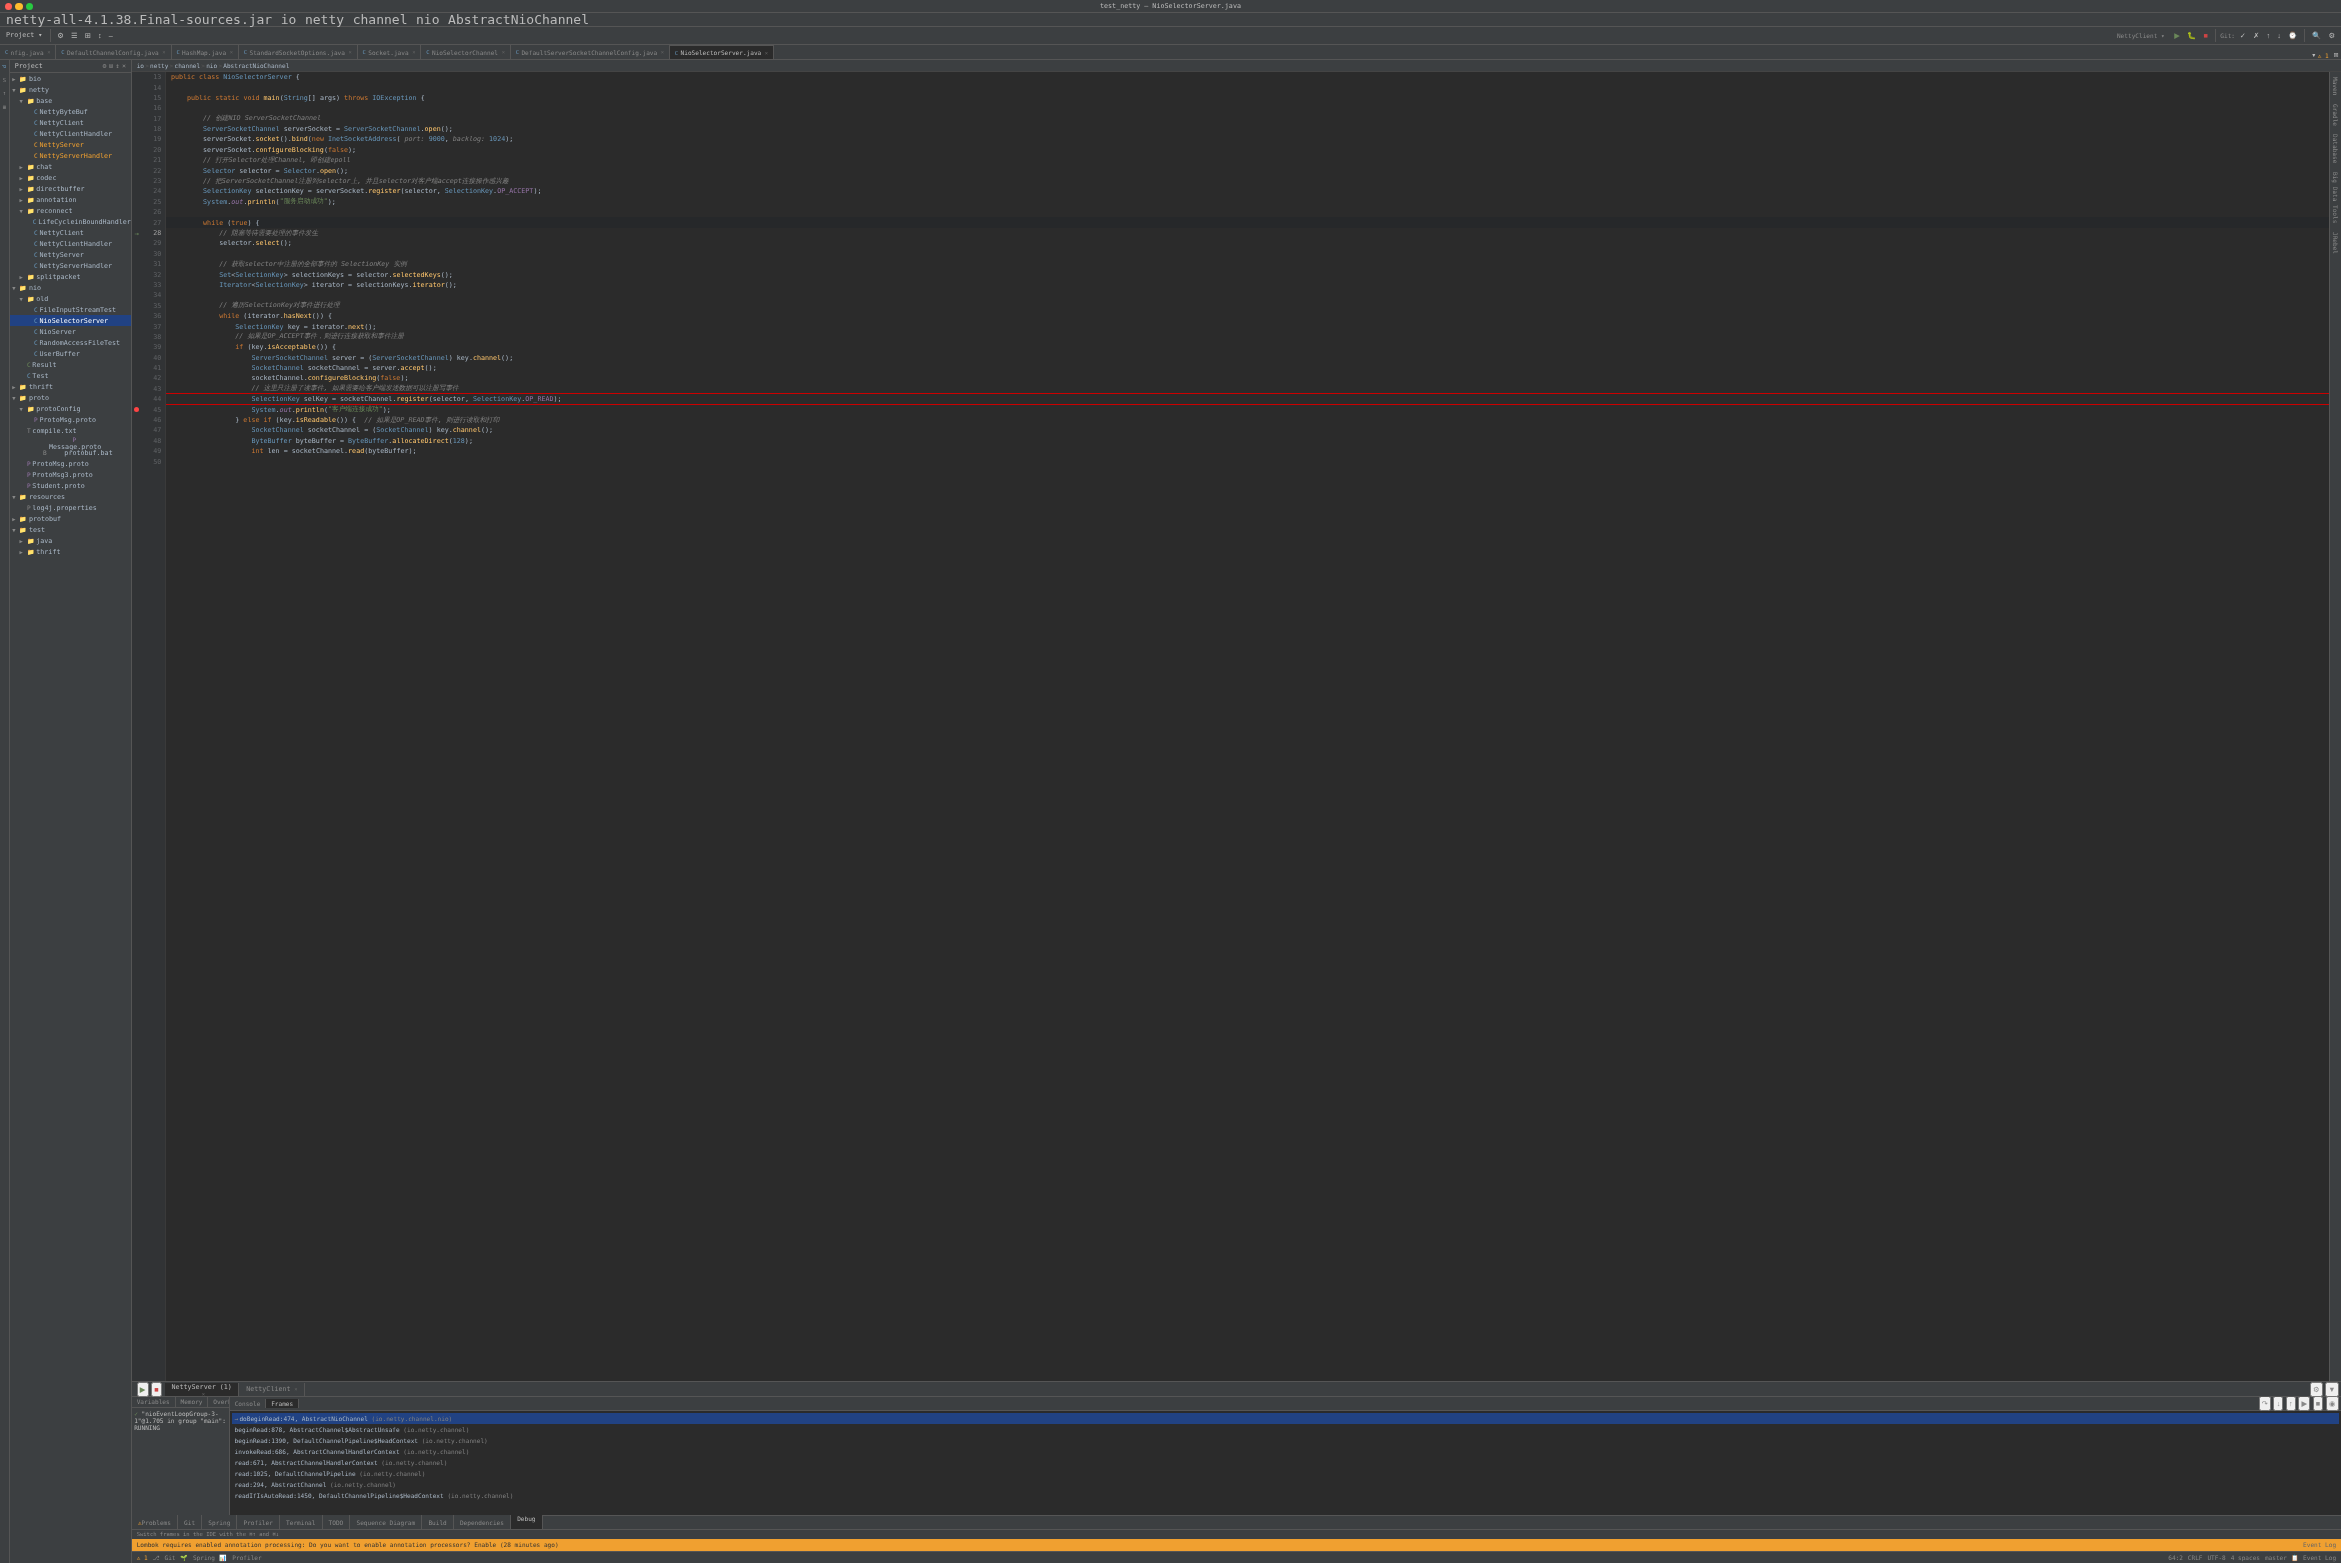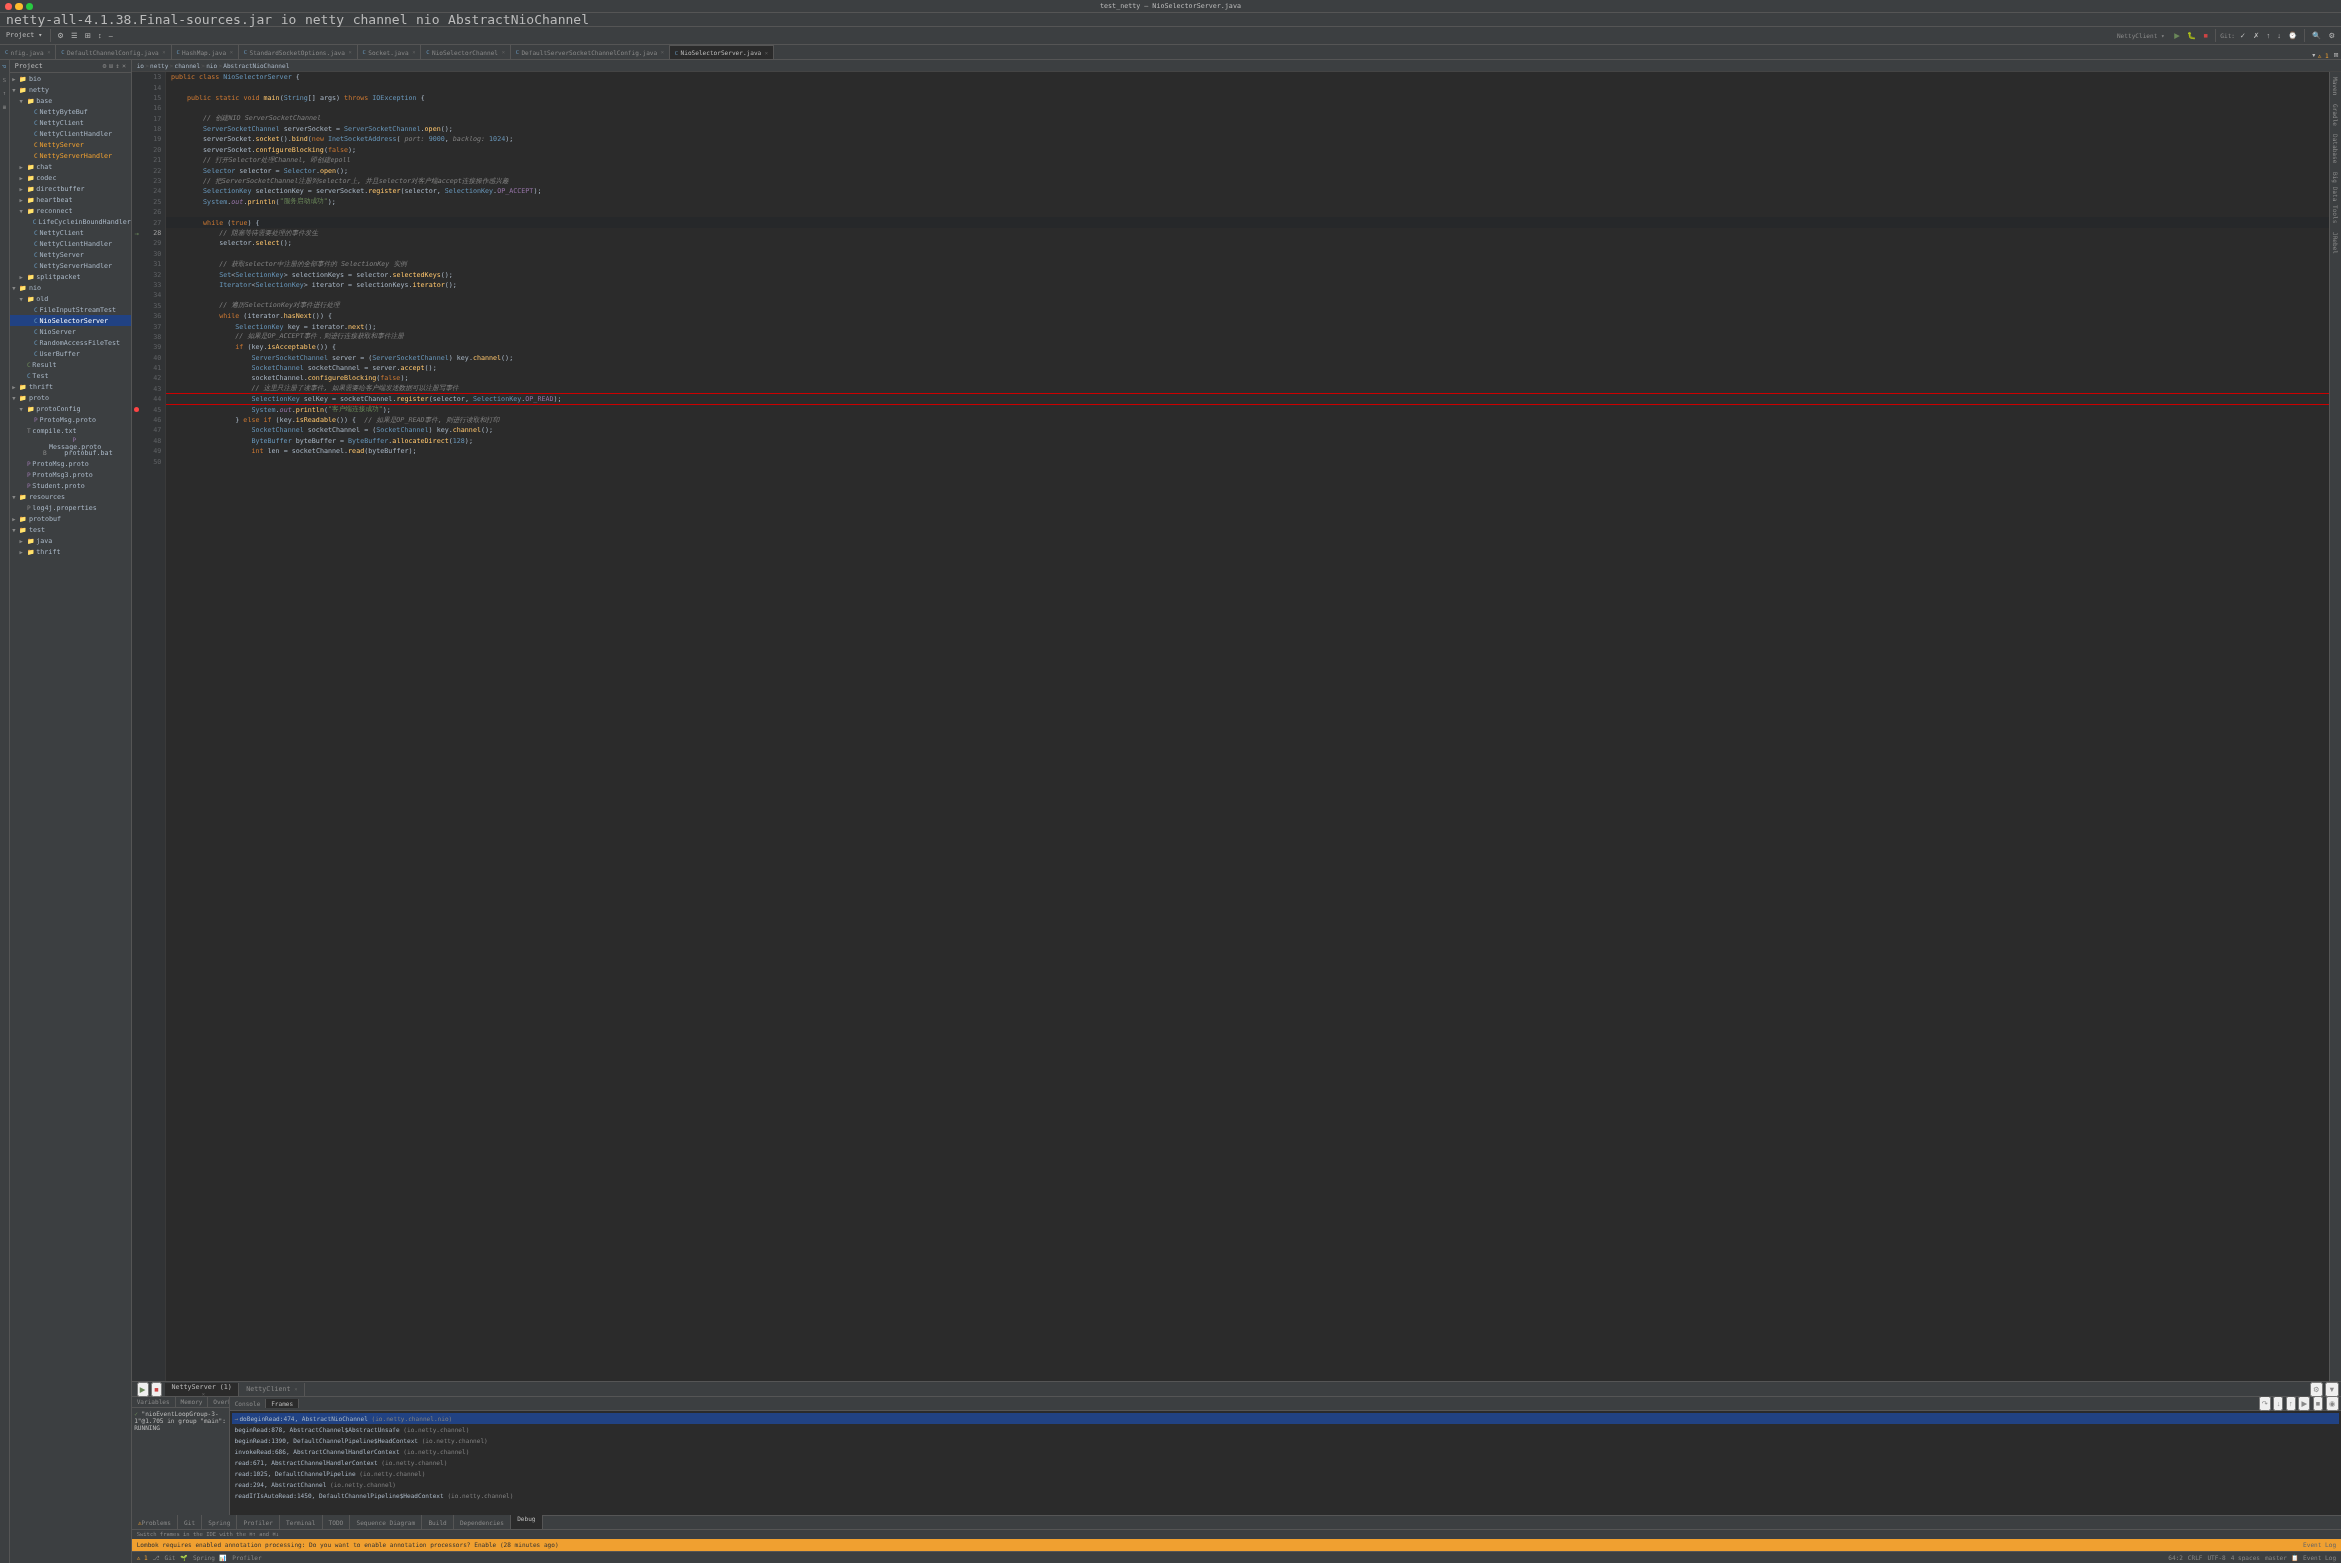--- a/index.html
+++ b/index.html
@@ -665,21 +665,21 @@
 
       <div class="tree-item" style="padding-left: 9.8px;">
         <span class="tree-arrow">▶</span>
         <span class="tree-icon folder-icon">📁</span>
         <span>directbuffer</span>
       </div>
 
       <div class="tree-item" style="padding-left: 9.8px;">
         <span class="tree-arrow">▶</span>
         <span class="tree-icon folder-icon">📁</span>
-        <span>heartbeat</span>
+        <span>annotation</span>
       </div>
 
       <div class="tree-item" style="padding-left: 9.8px;">
         <span class="tree-arrow">▼</span>
         <span class="tree-icon folder-icon">📁</span>
         <span>reconnect</span>
       </div>
       <div class="tree-item" style="padding-left: 17px;">
         <span class="tree-arrow"> </span>
         <span class="tree-icon" style="color:#6897bb;">C</span>

